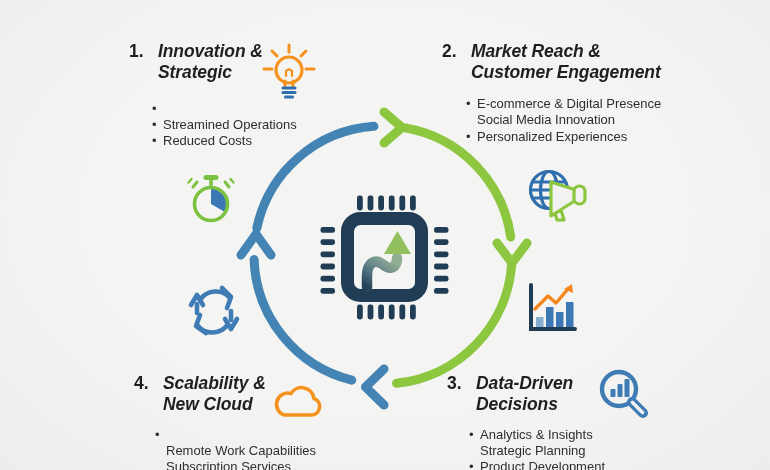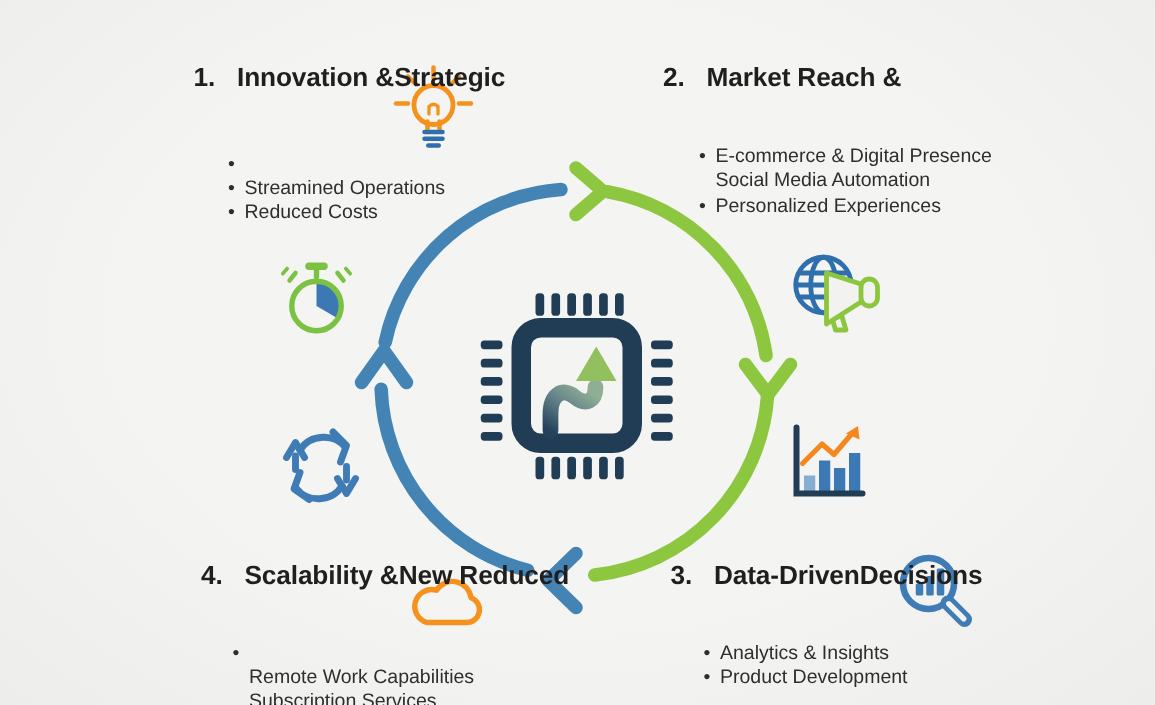--- a/index.html
+++ b/index.html
@@ -4,21 +4,21 @@
 <style>
   html,body{margin:0;padding:0;background:#e8e8e6;}
   .canvas{
     position:relative;width:770px;height:470px;overflow:hidden;
     background:radial-gradient(ellipse at 50% 45%, #f4f4f2 55%, #ededeb 100%);
     font-family:"Liberation Sans", sans-serif;
   }
   .abs{position:absolute;}
   .head{display:flex;font-weight:700;font-size:17.5px;line-height:20.5px;color:#1f1f1f;letter-spacing:-0.1px;}
   .num{width:29px;flex:0 0 29px;}
-  .titles{display:flex;flex-direction:row;}
+  .titles{display:flex;flex-direction:column;font-style:italic;}
   .bullets{font-size:13px;line-height:16px;color:#2e2e2e;}
   .bline{display:flex;}
   .bmark{width:11px;flex:0 0 11px;}
   svg{display:block;}
 </style>
 </head>
 <body>
 
 <div class="canvas">
 
@@ -173,30 +173,31 @@
     <div class="bline">
         <span class="bmark">•</span>
         <span>Reduced Costs</span>
       </div>
   </div>
 
   <div class="abs head" style="left:442px;top:41px">
     <span class="num">2.</span>
     <span class="titles">
       <span>Market Reach &amp;</span>
+      <span>Customer Engagement</span>
     </span>
   </div>
   <div class="abs bullets" style="left:466px;top:96px;line-height:16.4px">
     <div class="bline">
         <span class="bmark">•</span>
         <span>E-commerce &amp; Digital Presence</span>
       </div>
     <div class="bline">
         <span class="bmark"></span>
-        <span>Social Media Automation</span>
+        <span>Social Media Innovation</span>
       </div>
     <div class="bline">
         <span class="bmark">•</span>
         <span>Personalized Experiences</span>
       </div>
   </div>
 
   <div class="abs head" style="left:447px;top:373px">
     <span class="num">3.</span>
     <span class="titles">
@@ -204,32 +205,33 @@
       <span>Decisions</span>
     </span>
   </div>
   <div class="abs bullets" style="left:469px;top:427px">
     <div class="bline">
         <span class="bmark">•</span>
         <span>Analytics &amp; Insights</span>
       </div>
     <div class="bline">
         <span class="bmark"></span>
+        <span>Strategic Planning</span>
       </div>
     <div class="bline">
         <span class="bmark">•</span>
         <span>Product Development</span>
       </div>
   </div>
 
   <div class="abs head" style="left:134px;top:373px">
     <span class="num">4.</span>
     <span class="titles">
       <span>Scalability &amp;</span>
-      <span>New Reduced</span>
+      <span>New Cloud</span>
     </span>
   </div>
   <div class="abs bullets" style="left:155px;top:427px">
     <div class="bline">
         <span class="bmark">•</span>
       </div>
     <div class="bline">
         <span class="bmark"></span>
         <span>Remote Work Capabilities</span>
       </div>

